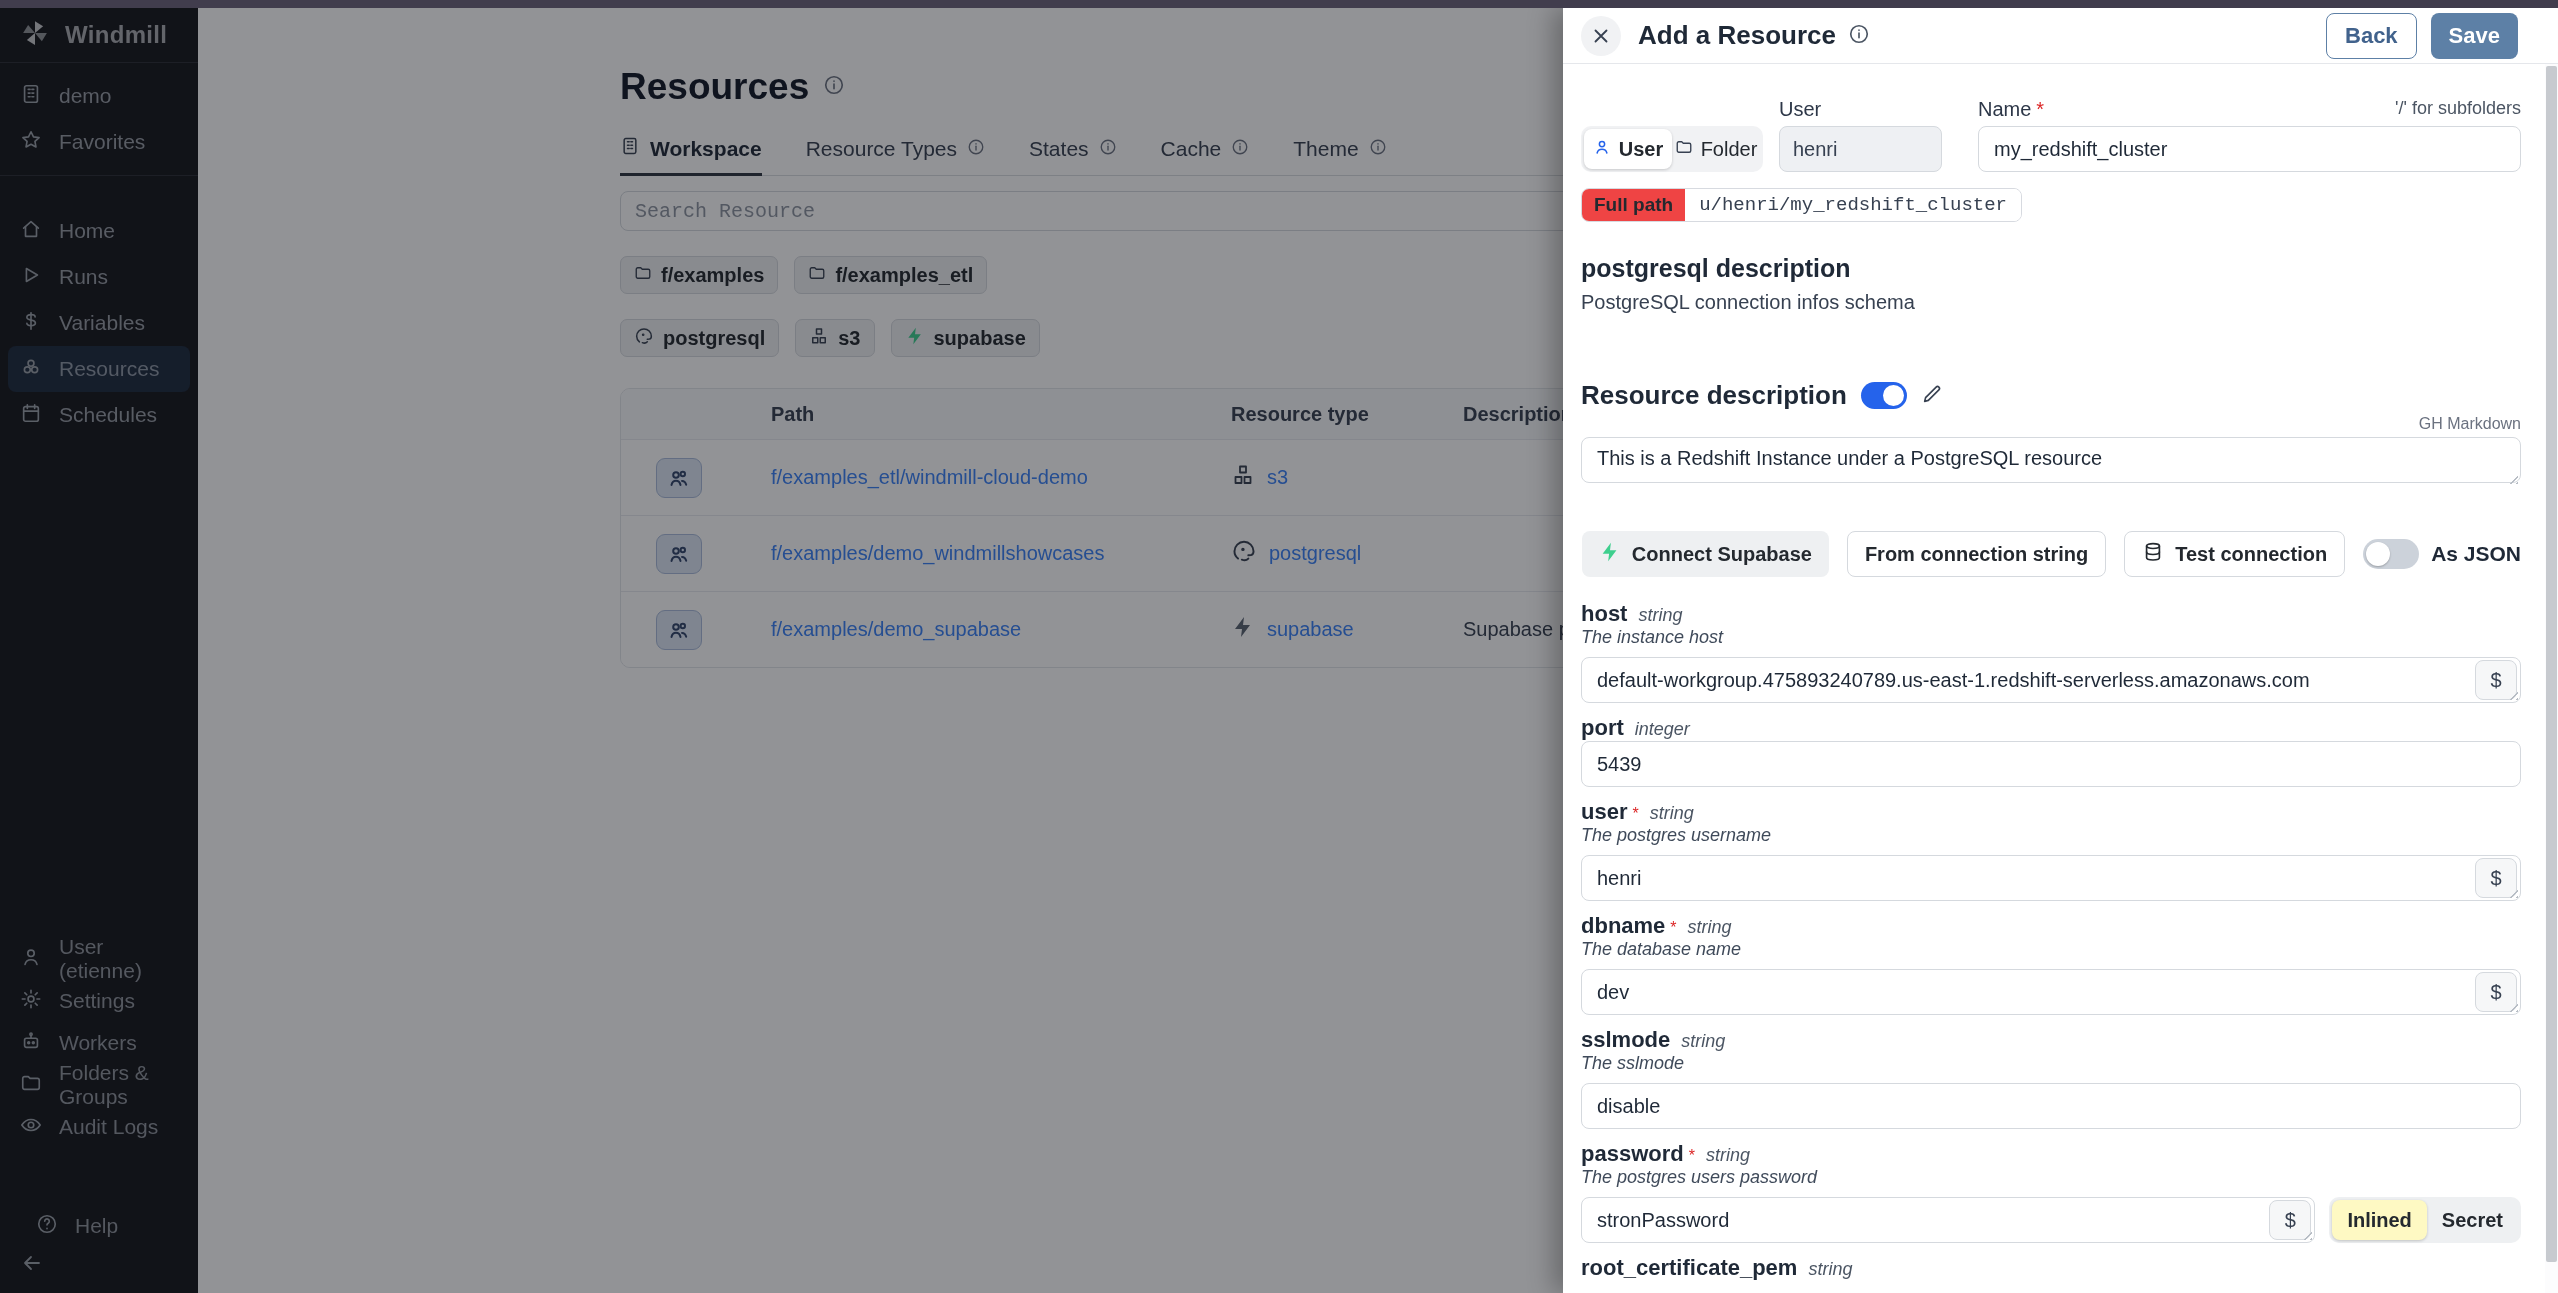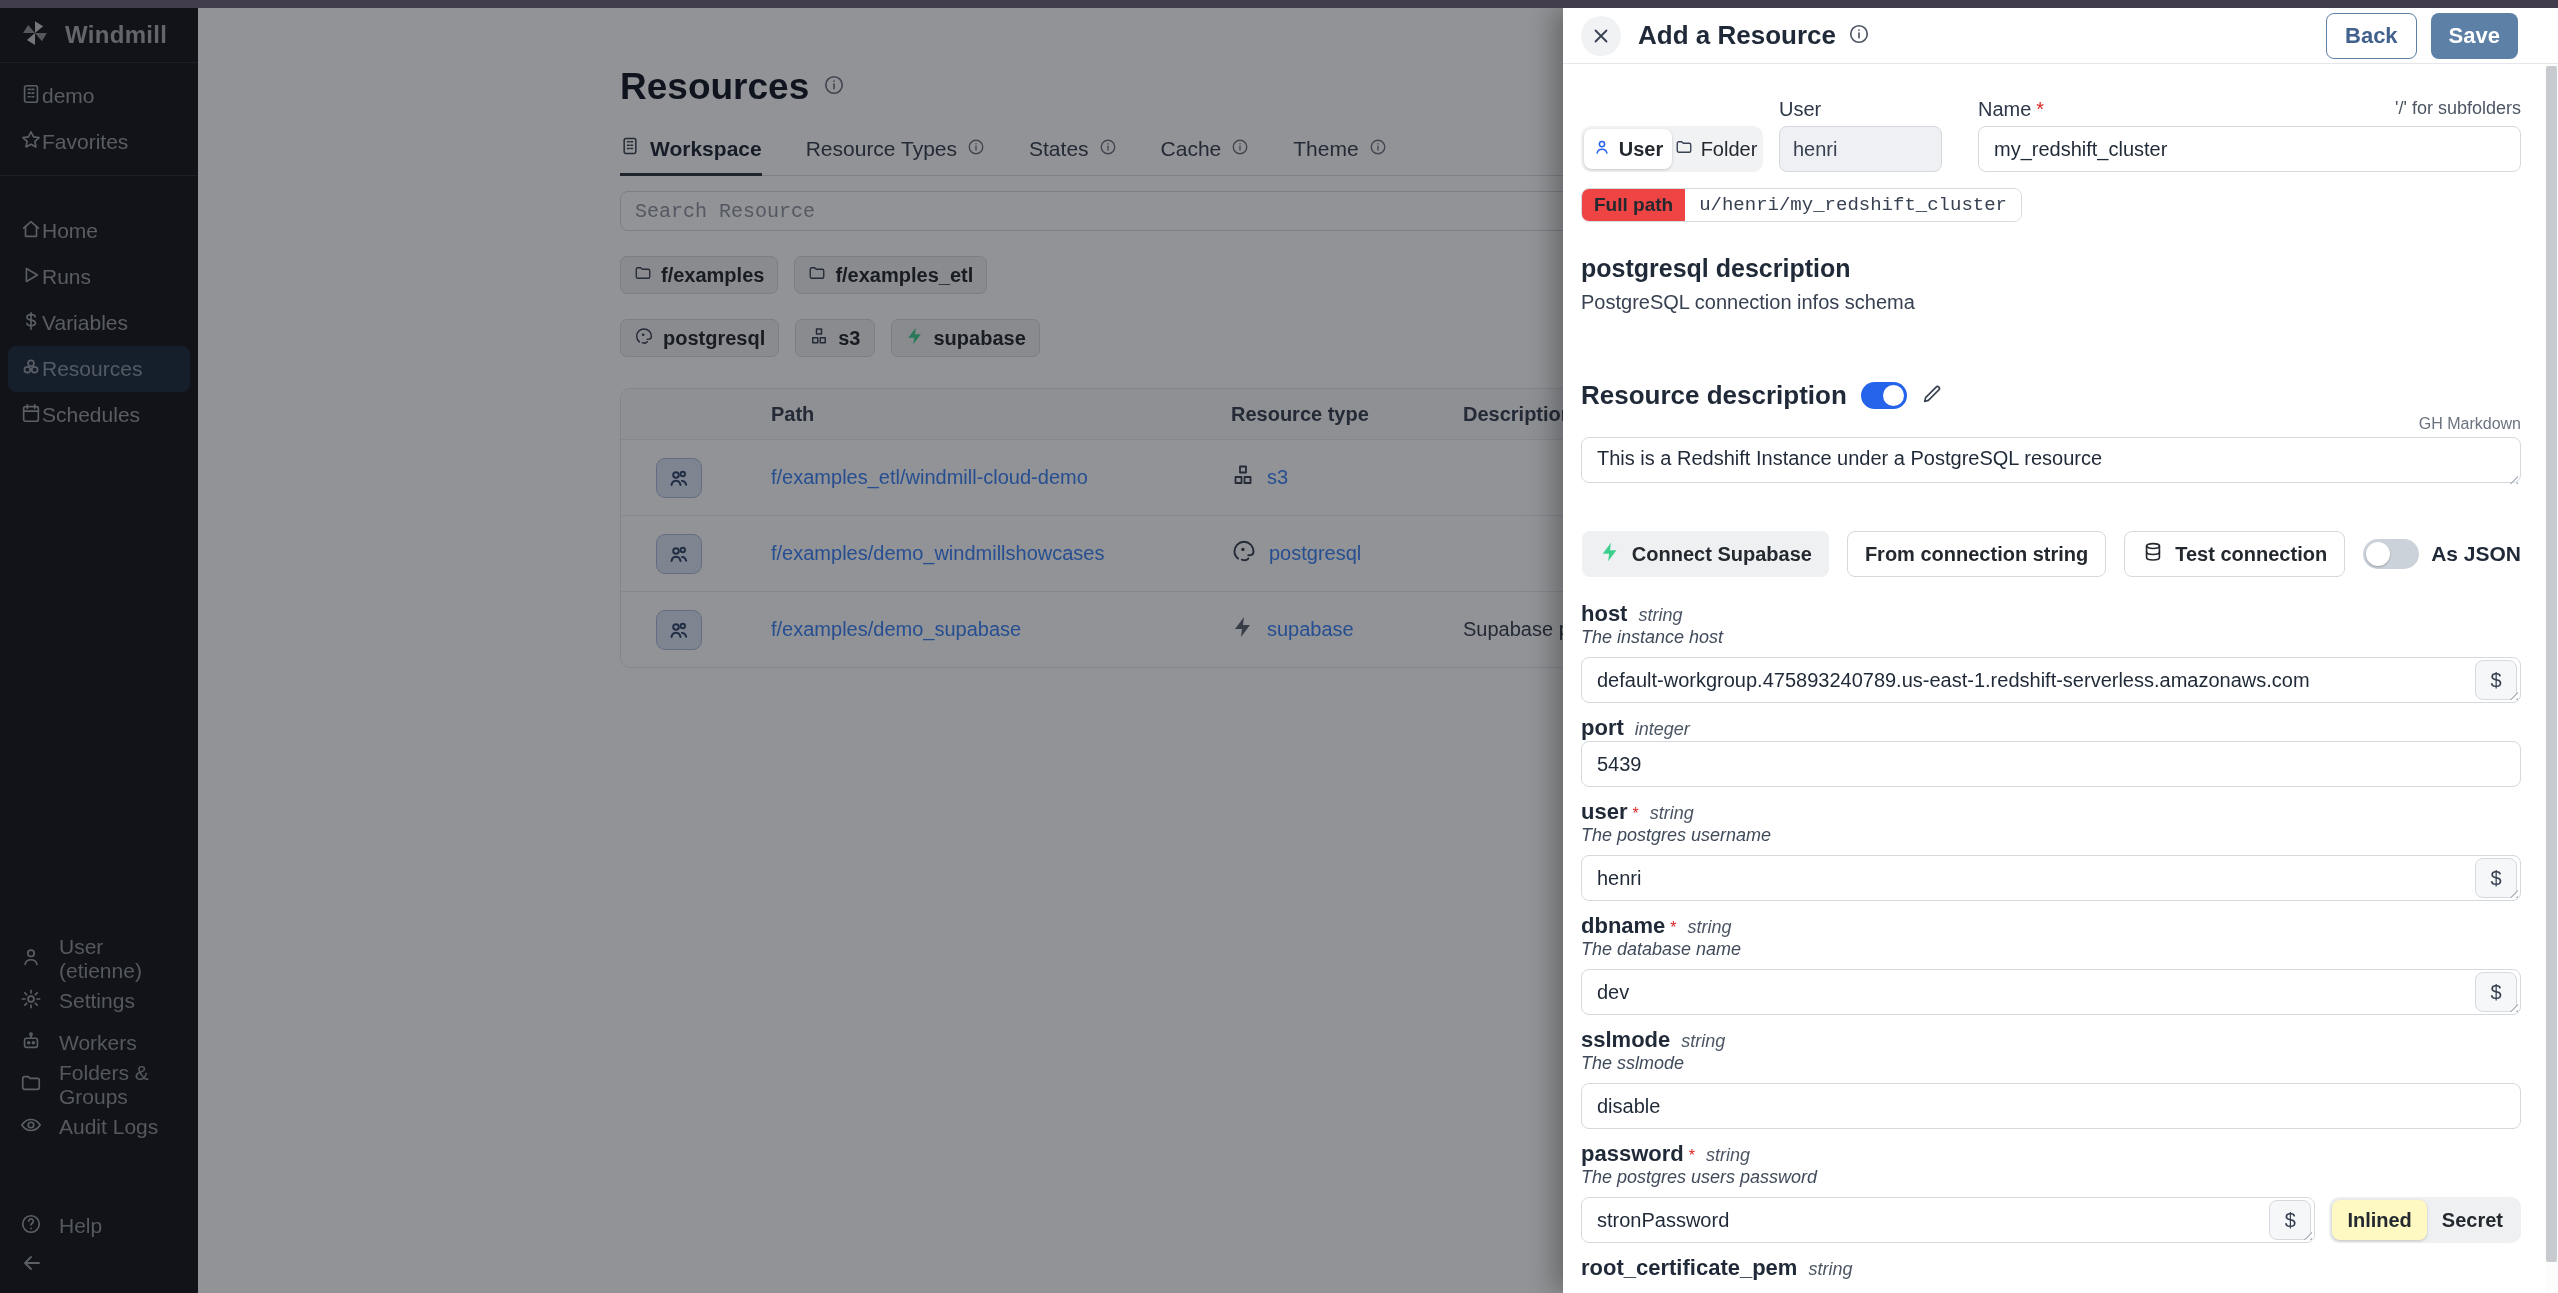--- a/index.html
+++ b/index.html
@@ -9,28 +9,28 @@
 
   
   .topstrip { position:absolute; top:0; left:0; width:100%; height:8px; background:#413d4d; z-index:40; }
 
   
   .sidebar { position:absolute; top:8px; left:0; bottom:0; width:198px; background:#15161b; z-index:1; }
   .sb-logo { display:flex; align-items:center; gap:15px; height:54px; padding-left:20px; }
   .sb-logo-text { color:#a9abb0; font-size:24px; font-weight:bold; letter-spacing:.3px; }
   .sb-div { height:1px; background:#2b2d34; }
   .sb-group { padding:10px 8px; }
-  .sb-item { display:flex; align-items:center; height:46px; padding-left:12px; border-radius:8px;
+  .sb-item { display:flex; align-items:center; gap:17px; height:46px; padding-left:12px; border-radius:8px;
              color:#969ba3; font-size:21px; cursor:pointer; }
   .sb-item svg { flex:0 0 auto; }
   .sb-item.active { background:#1d2a3c; color:#8d97a5; }
   .sb-nav { margin-top:22px; }
   .sb-footer { position:absolute; top:930px; left:8px; right:8px; }
   .sb-foot-item { display:flex; align-items:center; gap:17px; height:42px; padding-left:12px; color:#8f949c; font-size:21px; cursor:pointer; }
-  .sb-help { position:absolute; top:1197px; left:8px; right:8px; }
+  .sb-help { position:absolute; top:1197px; left:24px; right:8px; }
   .sb-arrow { position:absolute; top:1243px; left:20px; color:#9aa0a8; cursor:pointer; }
   .ic { stroke:#9aa0a8; fill:none; stroke-width:1.8; stroke-linecap:round; stroke-linejoin:round; }
 
   
   .main { position:absolute; top:8px; left:198px; right:0; bottom:0; background:#ffffff; overflow:hidden; }
   .content { margin-left:422px; width:1516px; }
   .page-title-row { display:flex; align-items:center; gap:14px; margin-top:58px; }
   .page-title { font-size:37px; font-weight:bold; color:#111827; }
   .tabs { display:flex; align-items:flex-end; gap:44px; margin-top:24px; border-bottom:1px solid #d9dce1; height:44px; }
   .tab { display:flex; align-items:center; gap:10px; font-size:21px; color:#374151; padding-bottom:14px; cursor:pointer; position:relative; }

